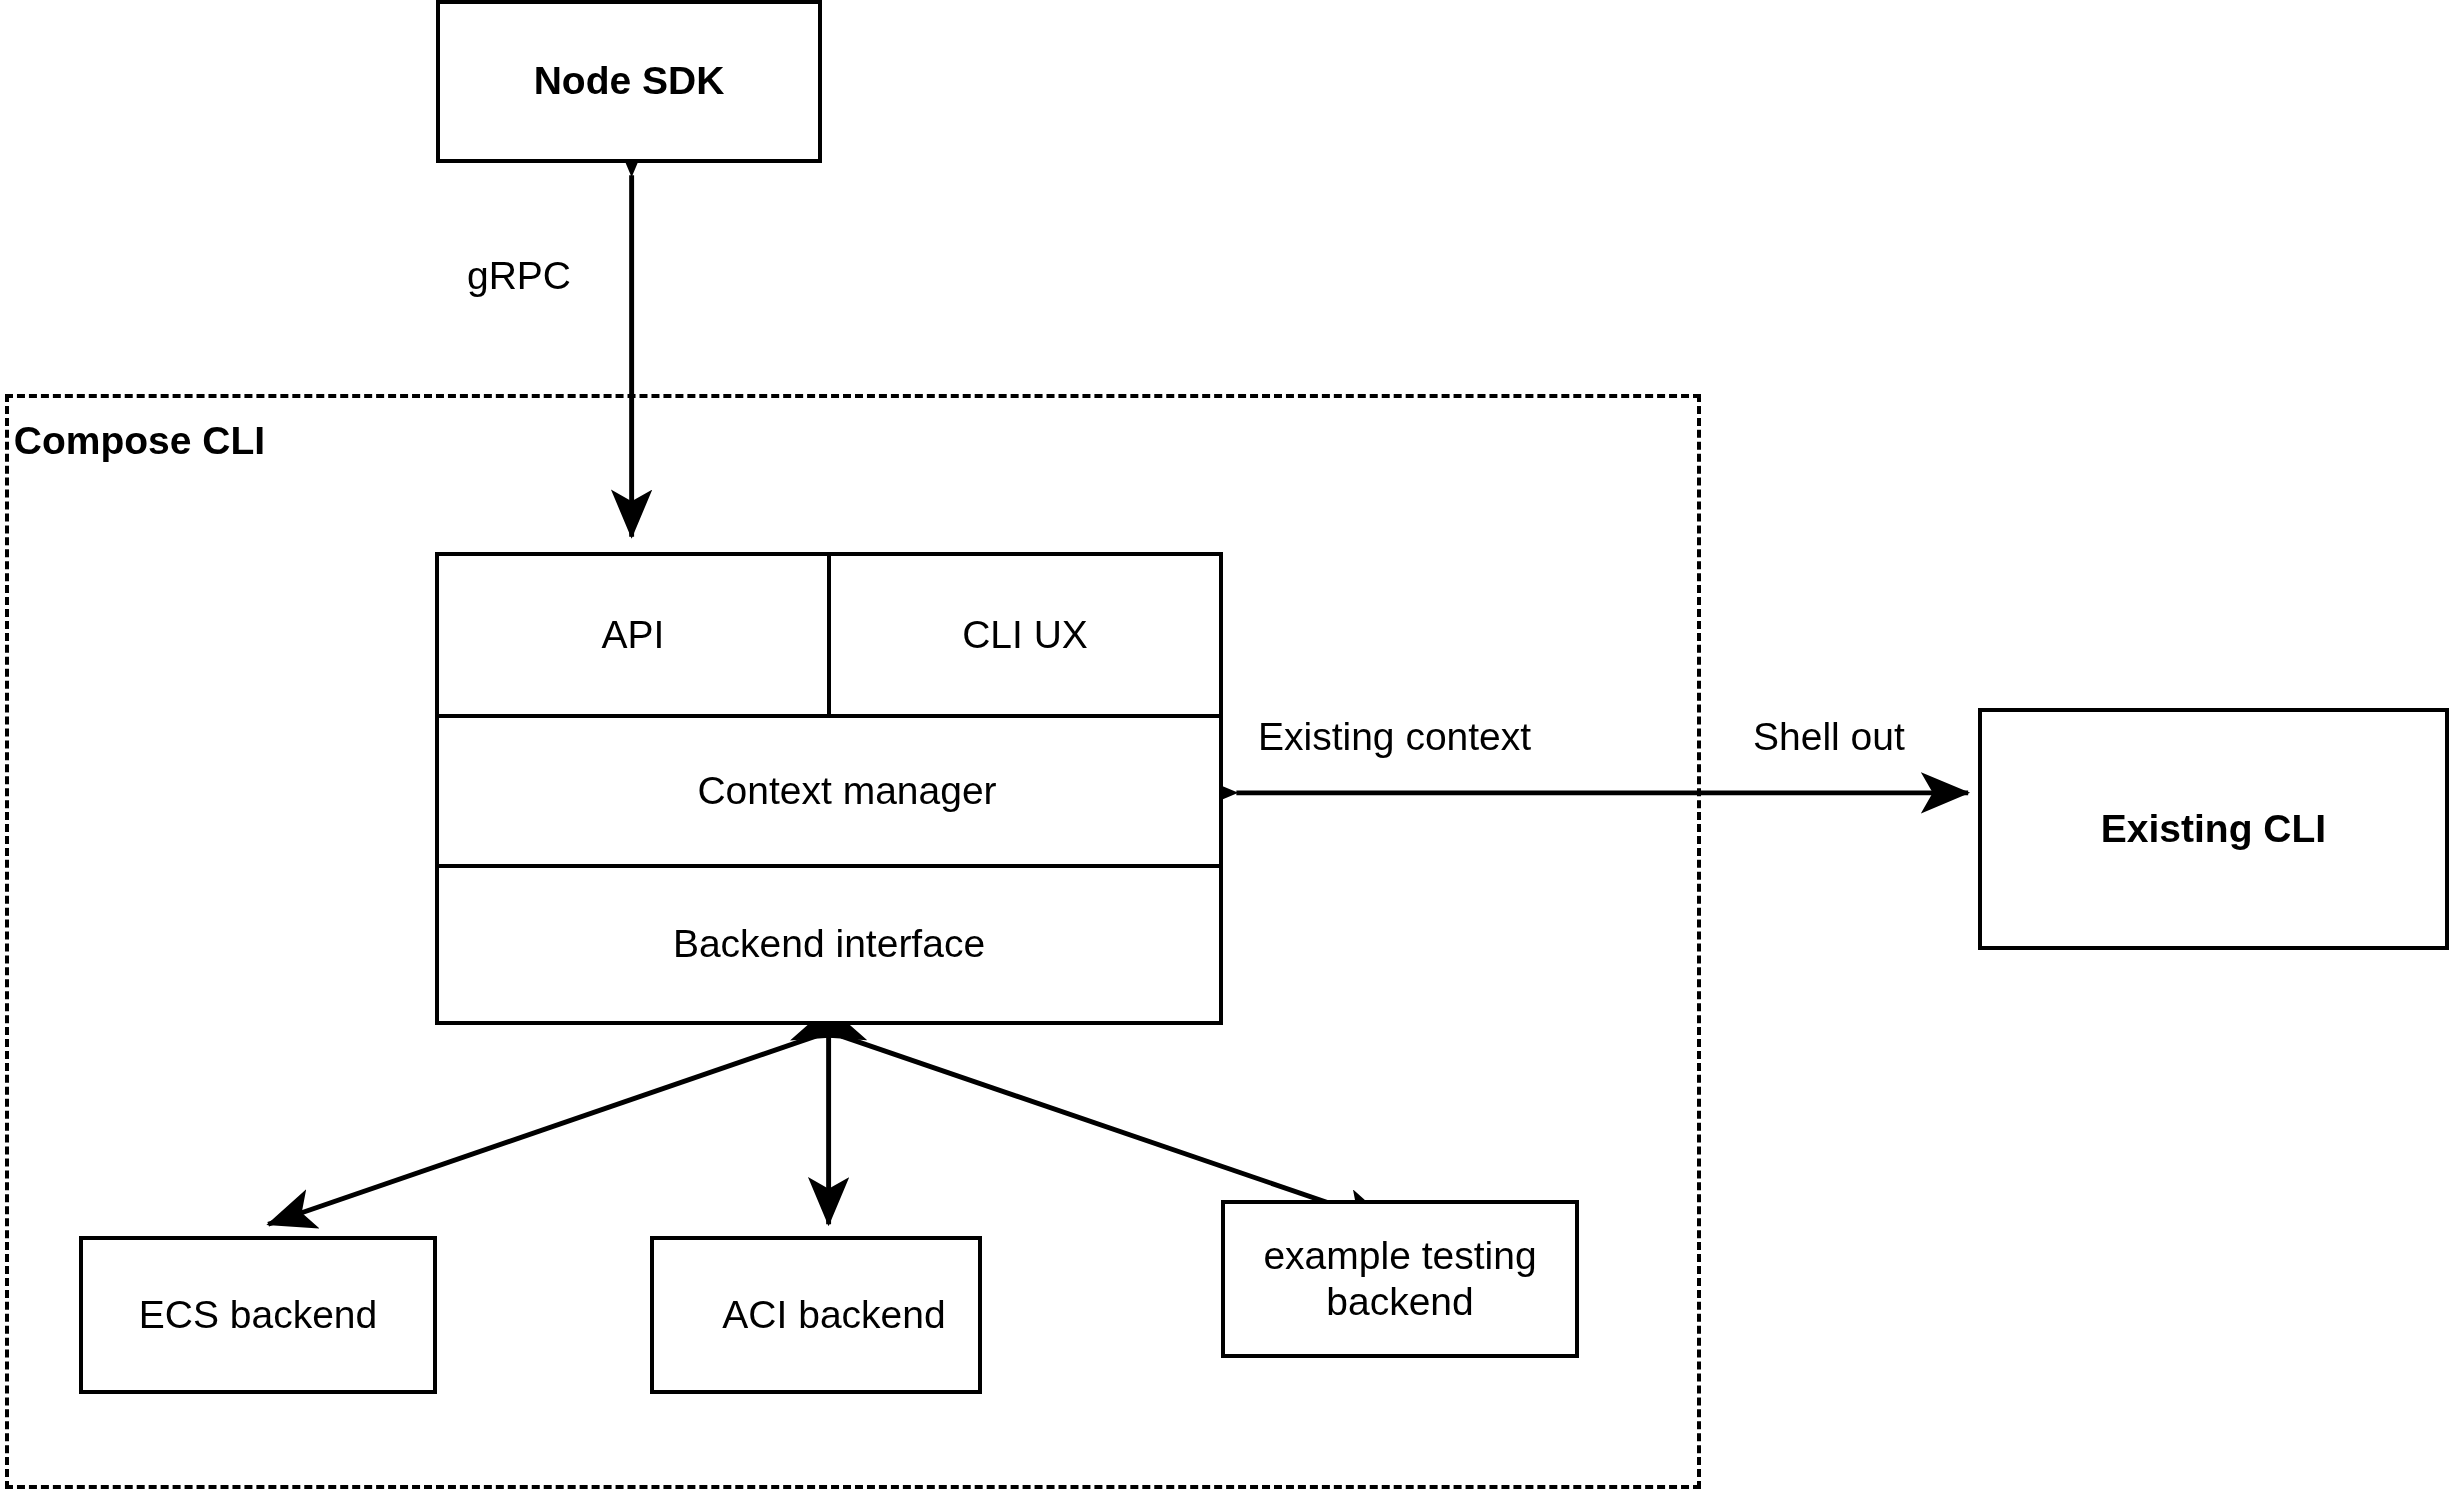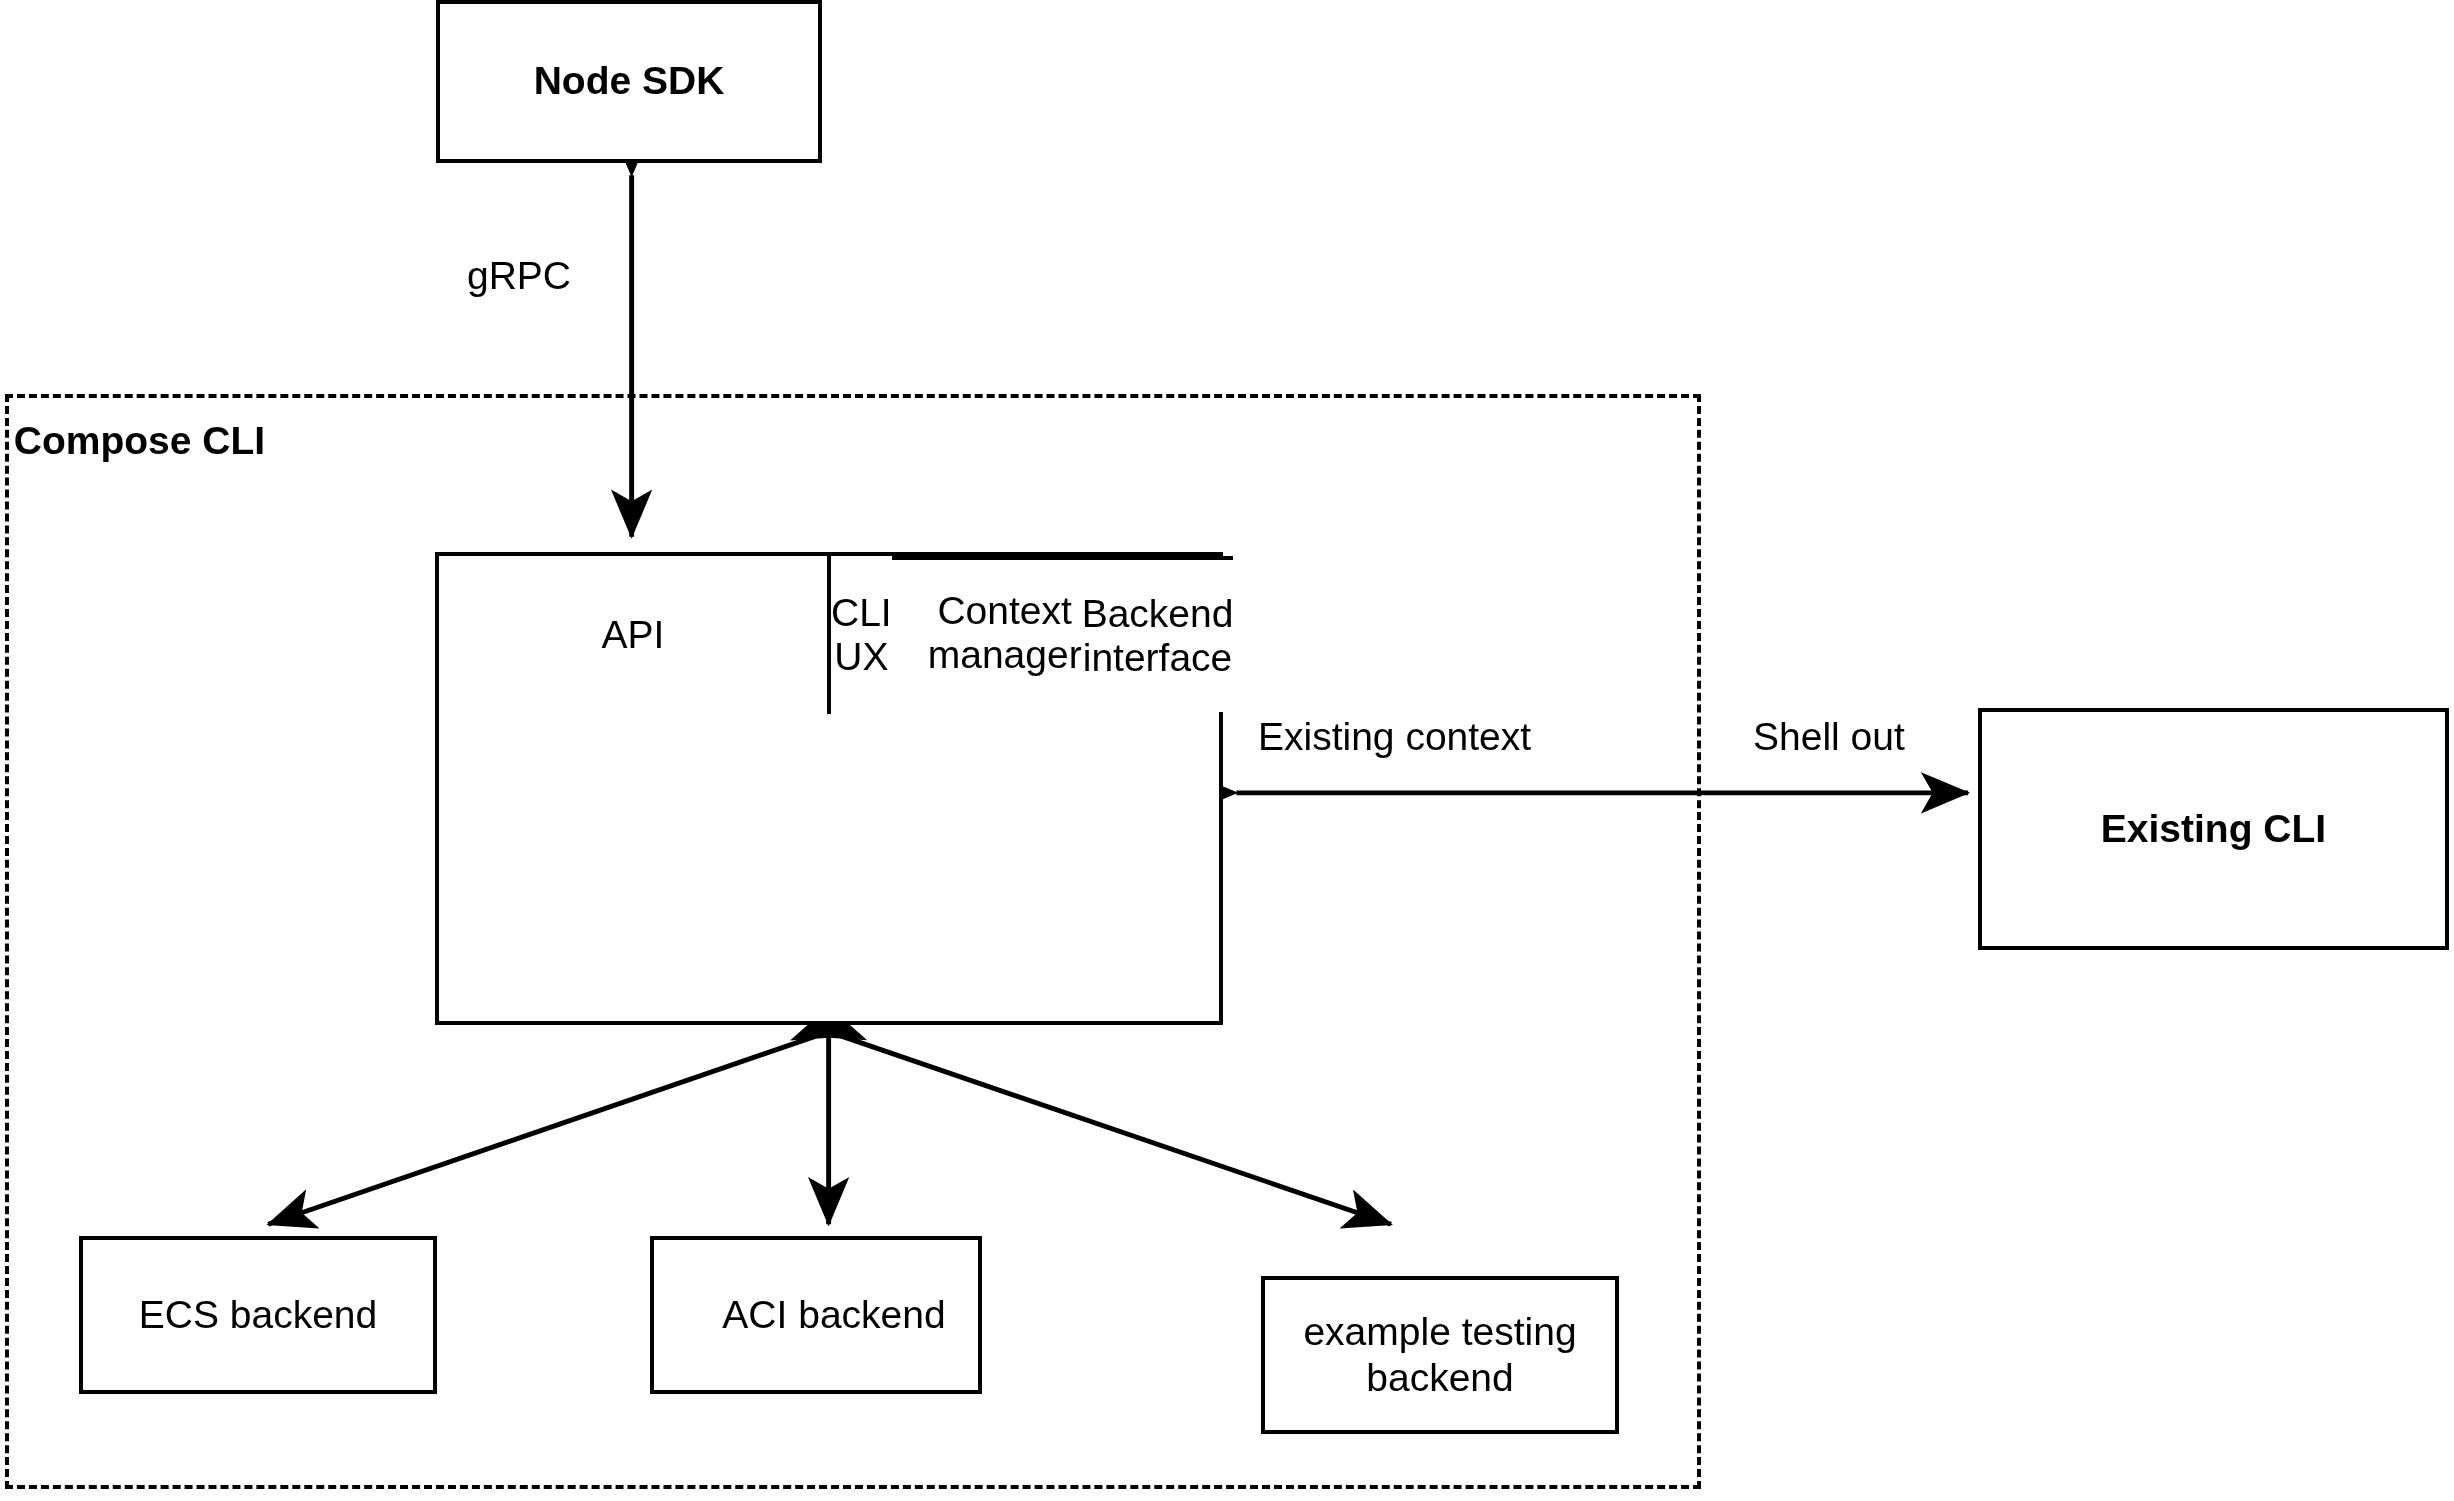--- a/index.html
+++ b/index.html
@@ -47,21 +47,21 @@
     z-index: 4;
     text-align: center;
   }
   .stack {
     position: absolute;
     box-sizing: border-box;
     border: 4.9px solid #000000;
     background: #ffffff;
     z-index: 3;
     display: flex;
-    flex-direction: row;
+    flex-direction: column;
   }
   .stack-row {
     box-sizing: border-box;
     display: flex;
     flex-direction: row;
     background: #ffffff;
   }
   .stack-row + .stack-row { border-top: 4.9px solid #000000; }
   .stack-cell {
     box-sizing: border-box;
@@ -156,21 +156,21 @@
   </div>
 
   <div class="box" style="left:79px; top:1236px; width:358px; height:158px;">
     <span>ECS backend</span>
   </div>
 
   <div class="box" style="left:650px; top:1236px; width:332px; height:158px;padding-left:36px;">
     <span>ACI backend</span>
   </div>
 
-  <div class="box" style="left:1221px; top:1276px; width:358px; height:158px;margin-left:40px;">
+  <div class="box" style="left:1221px; top:1200px; width:358px; height:158px;">
     <span>
       <span>example testing</span><br>
       <span>backend</span>
     </span>
   </div>
 
 </div>
 
 
 </body></html>

